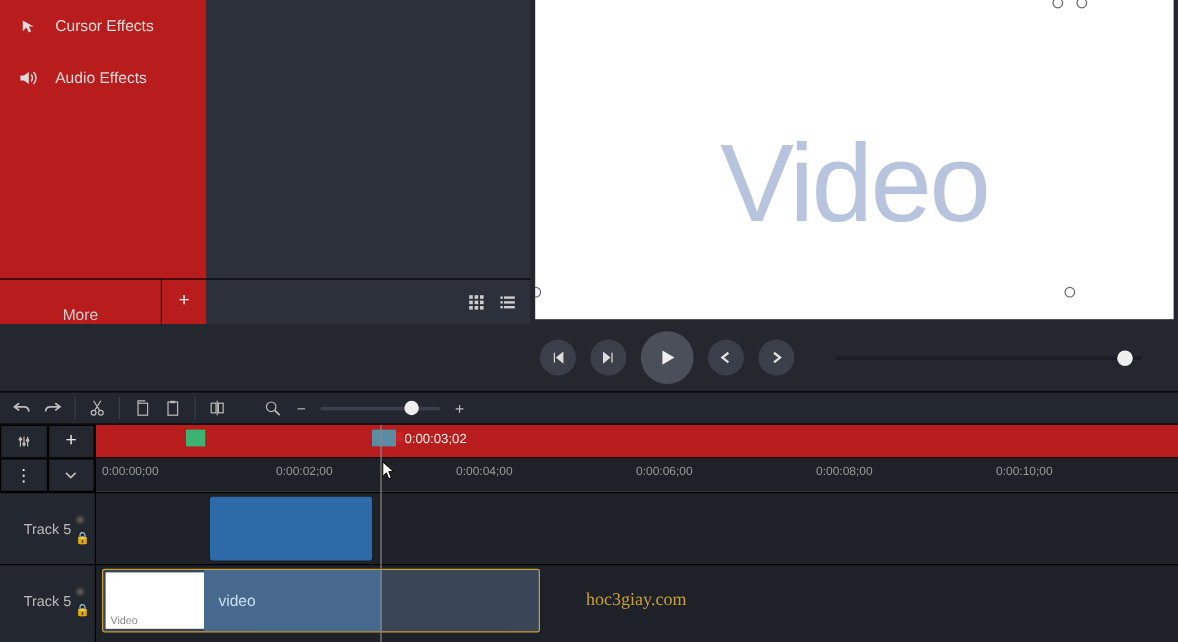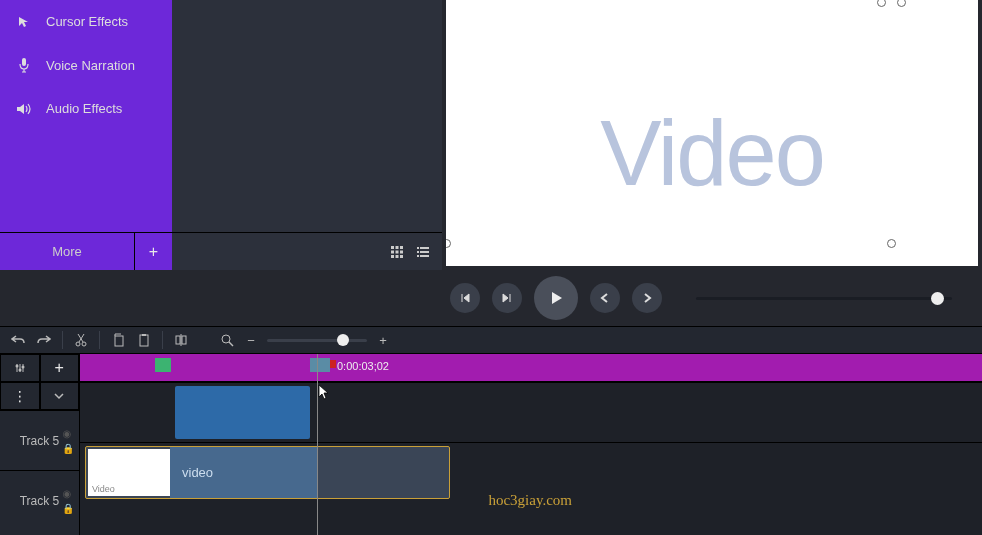--- a/index.html
+++ b/index.html
@@ -1,24 +1,24 @@
 <!DOCTYPE html>
 <html><head>
 <meta charset="utf-8">
 <style>
 * { margin: 0; padding: 0; box-sizing: border-box; font-family: -apple-system, "Segoe UI", Arial, sans-serif; }
 body { background: #1a1d24; color: #e8e8e8; width: 982px; height: 535px; overflow: hidden; }
 .app { display: flex; flex-direction: column; width: 100%; height: 100%; }
 
 
 .top { display: flex; height: 270px; }
-.sidebar { width: 172px; background: #6d28d9; display: flex; flex-direction: column; }
+.sidebar { width: 172px; background: #b91c1c; display: flex; flex-direction: column; }
 .side-item { display: flex; align-items: center; gap: 14px; padding: 14px 16px; font-size: 13px; cursor: pointer; color: #ddd; }
 .side-icon { width: 16px; display: flex; justify-content: center; }
-.side-bottom { margin-top: auto; display: flex; align-items: center; height: 38px; border-top: 1px solid #000; }
+.side-bottom { margin-top: auto; display: flex; align-items: flex-end; height: 38px; border-top: 1px solid #000; }
 .more-btn { flex: 1; text-align: center; font-size: 13px; color: #ccc; cursor: pointer; }
 .add-btn { width: 38px; height: 38px; border-left: 1px solid #000; display: flex; align-items: center; justify-content: center; cursor: pointer; font-size: 16px; }
 
 .mid-panel { flex: 1; background: #2c303b; display: flex; flex-direction: column; }
 .mid-bottom { margin-top: auto; display: flex; justify-content: flex-end; align-items: center; height: 38px; padding-right: 10px; gap: 8px; border-top: 1px solid #000; }
 .view-btn { width: 18px; height: 18px; cursor: pointer; display: flex; align-items: center; justify-content: center; }
 
 .preview-wrap { width: 540px; background: #25272e; display: flex; flex-direction: column; }
 .canvas-area { flex: 1; background: #fff; margin: 0 4px 4px 4px; position: relative; display: flex; align-items: center; justify-content: center; overflow: hidden; }
 .canvas-text { font-size: 92px; color: #b8c4dd; font-weight: 400; margin-top: 40px; letter-spacing: -2px; }
@@ -42,21 +42,21 @@
 
 
 .timeline { flex: 1; background: #1e2128; display: flex; }
 .tl-left { width: 80px; background: #232730; display: flex; flex-direction: column; border-right: 1px solid #000; }
 .tl-ctrl-row { height: 28px; display: flex; }
 .tl-ctrl-row .half { flex: 1; display: flex; align-items: center; justify-content: center; border: 1px solid #000; font-size: 14px; cursor: pointer; }
 .track-head { height: 60px; display: flex; align-items: center; justify-content: center; font-size: 12px; color: #bbb; border-top: 1px solid #000; position: relative; }
 .track-vis { position: absolute; right: 4px; display: flex; flex-direction: column; gap: 4px; font-size: 10px; color: #555; }
 
 .tl-right { flex: 1; position: relative; overflow: hidden; }
-.ruler-top { height: 28px; position: relative; background: #a21caf; border-bottom: 1px solid #000; }
+.ruler-top { height: 28px; position: relative; background: #b91c1c; border-bottom: 1px solid #000; }
 .marker-green { position: absolute; top: 4px; left: 75px; width: 16px; height: 14px; background: #3cb371; }
 .playhead-label { position: absolute; top: 6px; left: 257px; font-size: 11px; color: #eee; }
 .playhead-flag { position: absolute; top: 4px; left: 230px; width: 20px; height: 14px; background: #5a8ca5; }
 .rec-dot { position: absolute; top: 6px; left: 250px; width: 6px; height: 8px; background: #cc2222; }
 .ruler { height: 28px; position: relative; background: #1e2128; border-bottom: 1px solid #333; }
 .tick { position: absolute; top: 6px; font-size: 10px; color: #999; }
 .playhead { position: absolute; left: 237px; top: 0; width: 1px; height: 200px; background: #888; z-index: 10; }
 .cursor-arrow { position: absolute; left: 238px; top: 30px; z-index: 11; }
 
 .track-row { height: 60px; position: relative; border-top: 1px solid #000; }
@@ -79,29 +79,20 @@
   <div class="top">
 
     <div class="sidebar">
       <div class="side-item">
         <span class="side-icon">
           <svg width="14" height="14" viewBox="0 0 14 14">
               <path d="M2 2 L2 11 L5 8 L7 12 L9 11 L7 7 L11 7 Z" fill="#ddd"></path>
             </svg>
         </span>
         <span>Cursor Effects</span>
-      </div>
-      <div class="side-item">
-        <span class="side-icon">
-          <svg width="12" height="16" viewBox="0 0 12 16">
-              <rect x="4" y="1" width="4" height="8" rx="2" fill="#ddd"></rect>
-              <path d="M2 7 Q2 12 6 12 Q10 12 10 7 M6 12 L6 15 M4 15 L8 15" stroke="#ddd" stroke-width="1.2" fill="none"></path>
-            </svg>
-        </span>
-        <span>Voice Narration</span>
       </div>
       <div class="side-item">
         <span class="side-icon">
           <svg width="16" height="14" viewBox="0 0 16 14">
               <path d="M1 5 L4 5 L8 2 L8 12 L4 9 L1 9 Z" fill="#ddd"></path>
               <path d="M10 4 Q12 7 10 10 M12 2 Q16 7 12 12" stroke="#ddd" stroke-width="1.2" fill="none"></path>
             </svg>
         </span>
         <span>Audio Effects</span>
       </div>
@@ -283,20 +274,28 @@
         <div class="marker-green"></div>
         <div class="playhead-flag"></div>
         <div class="rec-dot"></div>
         <div class="playhead-label">0:00:03;02</div>
         <div class="cursor-arrow">
           <svg width="12" height="16" viewBox="0 0 12 16">
               <path d="M1 1 L1 13 L4 10 L6 15 L8 14 L6 9 L10 9 Z" fill="#fff" stroke="#000" stroke-width="0.8"></path>
             </svg>
         </div>
       </div>
+      <div class="ruler">
+        <span class="tick" style="left:5px">0:00:00;00</span>
+        <span class="tick" style="left:150px">0:00:02;00</span>
+        <span class="tick" style="left:300px">0:00:04;00</span>
+        <span class="tick" style="left:450px">0:00:06;00</span>
+        <span class="tick" style="left:600px">0:00:08;00</span>
+        <span class="tick" style="left:750px">0:00:10;00</span>
+      </div>
       <div class="playhead"></div>
 
       <div class="track-row">
         <div class="clip clip-t2"></div>
       </div>
       <div class="track-row">
         <div class="clip clip-t1-wrap">
           <div class="clip-thumb">
             <div class="clip-thumb-label">Video</div>
           </div>

